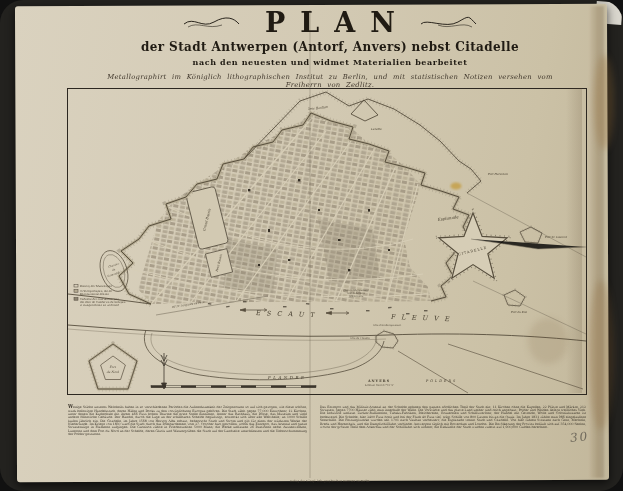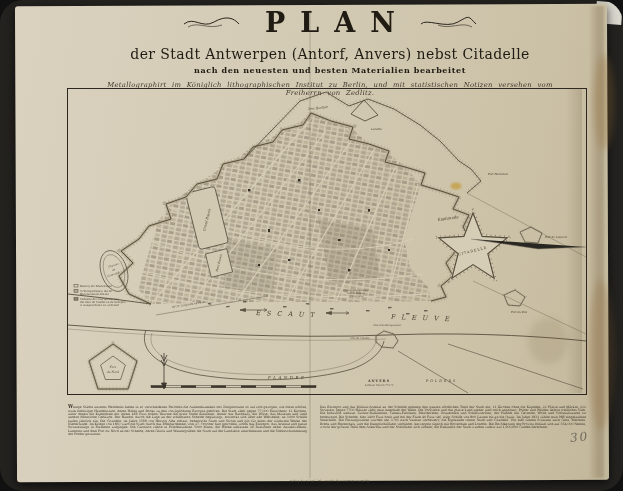--- a/index.html
+++ b/index.html
@@ -19,21 +19,21 @@
         filter:blur(1px);}
   .stain{position:absolute;border-radius:50%;filter:blur(3px);pointer-events:none;}
   .stain.s1{left:594px;top:55px;width:20px;height:95px;background:rgba(150,110,55,.30);}
   .stain.s2{left:588px;top:280px;width:26px;height:150px;background:rgba(140,100,50,.25);}
   .stain.s3{left:528px;top:318px;width:40px;height:46px;background:rgba(120,95,55,.14);}
   
   .title-block{position:absolute;left:100px;top:7px;width:460px;text-align:center;color:#201b13;}
   .t-row{display:flex;align-items:center;justify-content:center;gap:10px;}
   .t-main{font-size:27px;font-weight:bold;letter-spacing:15px;margin:0;text-indent:15px;
           font-family:"DejaVu Serif",serif;}
-  .t-sub{font-size:14px;font-weight:normal;margin:8px 0 0;letter-spacing:.4px;}
+  .t-sub{font-size:12px;font-weight:bold;margin:2px 0 0;letter-spacing:.4px;}
   .t-line3{font-size:8px;font-weight:bold;margin:3px 0 0;letter-spacing:.6px;}
   .t-line4{font-size:6.8px;font-style:italic;margin:6px 0 0;color:#3b332596;
            color:#3e352a;word-spacing:3px;letter-spacing:.3px;}
   
   .map-frame{position:absolute;left:67px;top:88px;width:518px;height:305px;
              border:1.3px solid #2c2720;box-sizing:content-box;}
   svg text{font-family:"DejaVu Serif",serif;fill:#463e2f;}
   
   .notes-col{position:absolute;color:#3b352b;text-align:justify;
              transform:scale(.5);transform-origin:0 0;font-size:6.2px;line-height:6.7px;
@@ -59,21 +59,21 @@
         <path d="M2,9 C12,1 20,14 32,7 S52,3 57,9" fill="none" stroke="#2a251d" stroke-width="1"></path>
         <path d="M6,12 C16,6 26,15 40,10" fill="none" stroke="#2a251d" stroke-width=".6"></path>
       </svg>
       <h1 class="t-main">PLAN</h1>
       <svg width="58" height="16" viewBox="0 0 58 16">
         <path d="M1,9 C6,3 26,14 38,7 S48,1 56,9" fill="none" stroke="#2a251d" stroke-width="1"></path>
         <path d="M18,10 C30,15 42,6 52,12" fill="none" stroke="#2a251d" stroke-width=".6"></path>
       </svg>
     </div>
     <p class="t-sub">der Stadt Antwerpen (Antorf, Anvers) nebst Citadelle</p>
-    <p class="t-line3">nach den neuesten und besten Materialien bearbeitet</p>
+    <p class="t-line3">nach den neuesten und widmet Materialien bearbeitet</p>
     <p class="t-line4">Metallographirt im Königlich lithographischen Institut zu Berlin, und mit statistischen Notizen versehen vom Freiherrn von Zedlitz.</p>
   </div>
 
   <div class="map-frame">
   <svg width="518" height="305" viewBox="0 0 518 305">
     <defs>
       <pattern id="blocks" width="13" height="9" patternUnits="userSpaceOnUse" patternTransform="rotate(10)">
         <rect x="0.6" y="0.6" width="5.2" height="3.4" fill="#a39884" opacity=".8"></rect>
         <rect x="7" y="5" width="5" height="3" fill="#978c78" opacity=".8"></rect>
         <rect x="7.2" y="0.8" width="4.6" height="3" fill="#aca188" opacity=".65"></rect>

